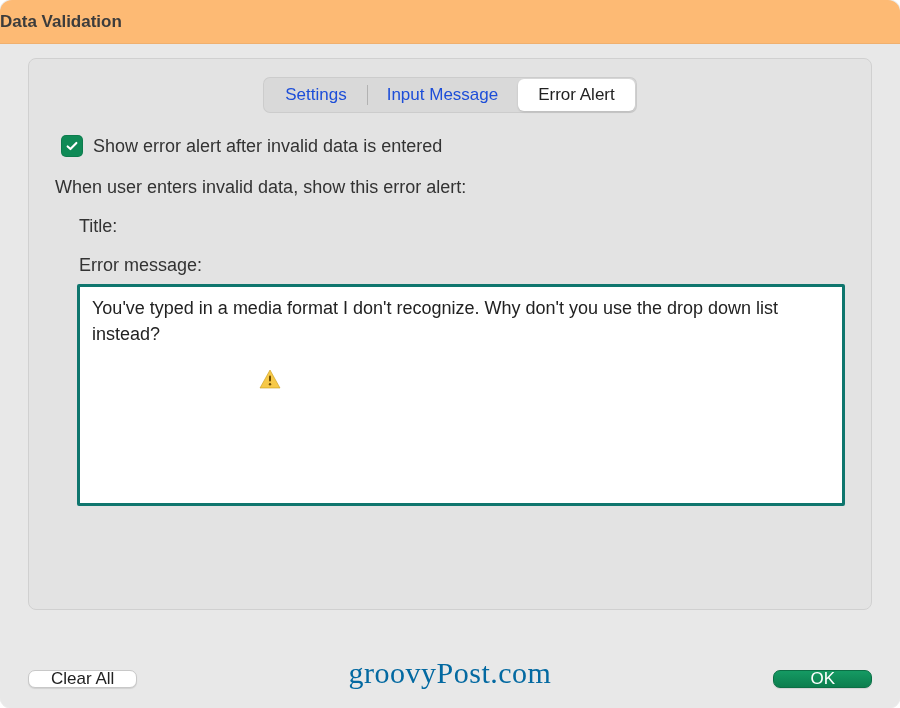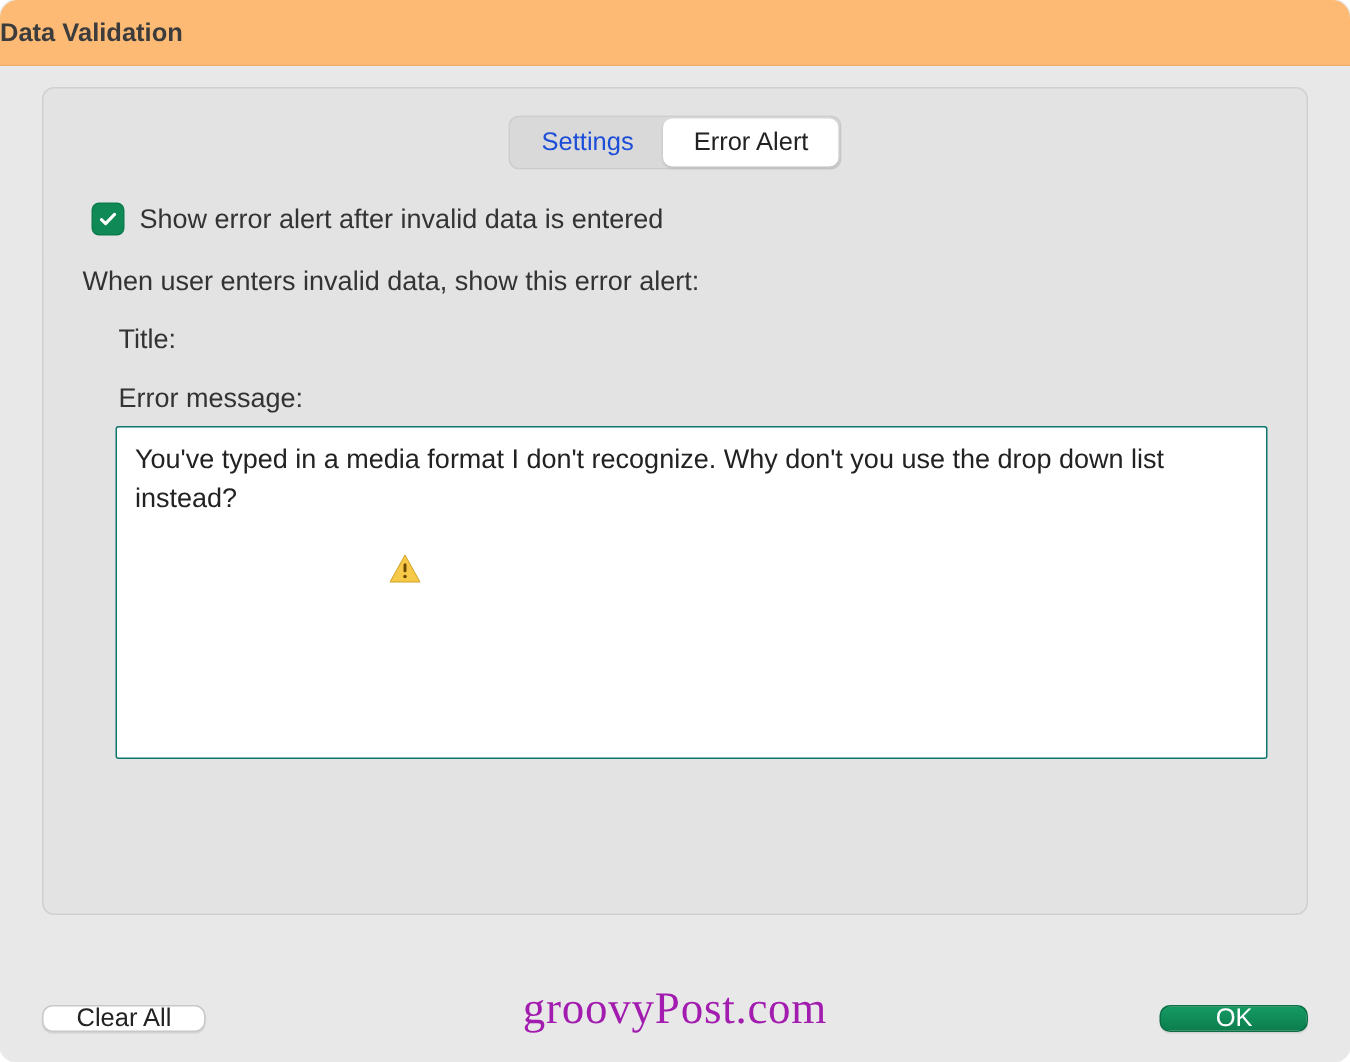--- a/index.html
+++ b/index.html
@@ -173,21 +173,21 @@
     }
     .field-label-msg {
       font-size: 18px;
       color: #333;
       margin: 18px 0 8px 2px;
     }
     .textarea {
       width: 100%;
       height: 222px;
       background: #ffffff;
-      border: 1px solid #0f766e;
+      border: 3px solid #0f766e;
       border-radius: 2px;
       padding: 8px 12px;
       font-size: 18px;
       color: #222;
       line-height: 1.45;
       white-space: normal;
     }
     .warning-icon {
       position: absolute;
       left: 230px;
@@ -233,36 +233,37 @@
       left: 0;
       right: 0;
       text-align: center;
       font-family: Georgia, "Times New Roman", serif;
       font-size: 30px;
       color: #888;
       letter-spacing: 0.5px;
       pointer-events: none;
       font-style: italic;
     }
-    .watermark .gp { font-style: normal; font-family: Georgia, serif; color:#a21caf;}
+    .watermark .gp { font-style: normal; font-family: Georgia, serif; color:#0369a1;}
   </style>
 </head>
 <body>
 
 <div class="window">
 
   <div class="titlebar">
     <div class="titlebar-title">Data Validation</div>
   </div>
 
   <div class="content-panel">
 
     <div class="tabs">
       <div class="tabs-inner">
         <div class="tab sep">Settings</div>
+        <div class="tab sep">Input Message</div>
         <div class="tab active">Error Alert</div>
       </div>
     </div>
 
     <div class="checkbox-row">
       <div class="checkbox">
         <svg viewBox="0 0 16 16">
           <path d="M3 8.5 L6.2 11.5 L13 4.5" stroke="#ffffff" stroke-width="2.4" fill="none" stroke-linecap="round" stroke-linejoin="round"></path>
         </svg>
       </div>

